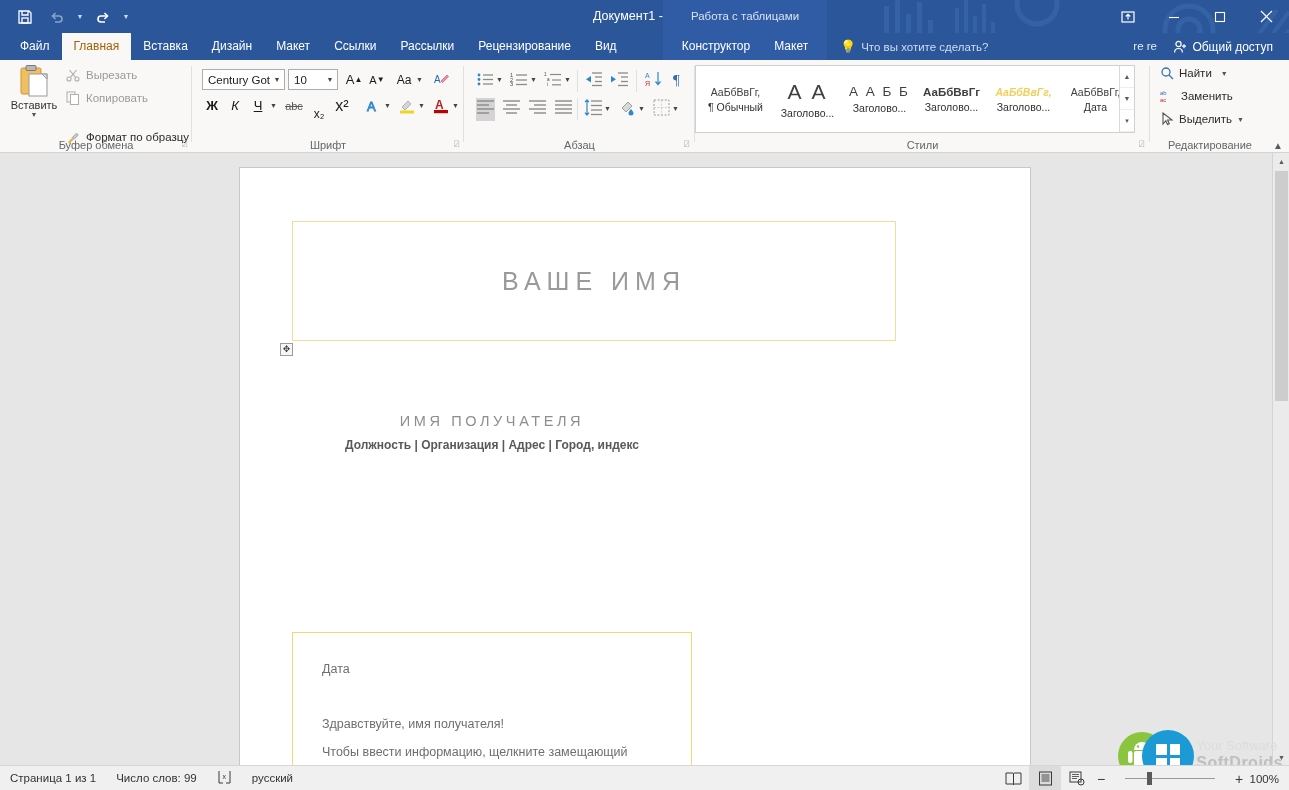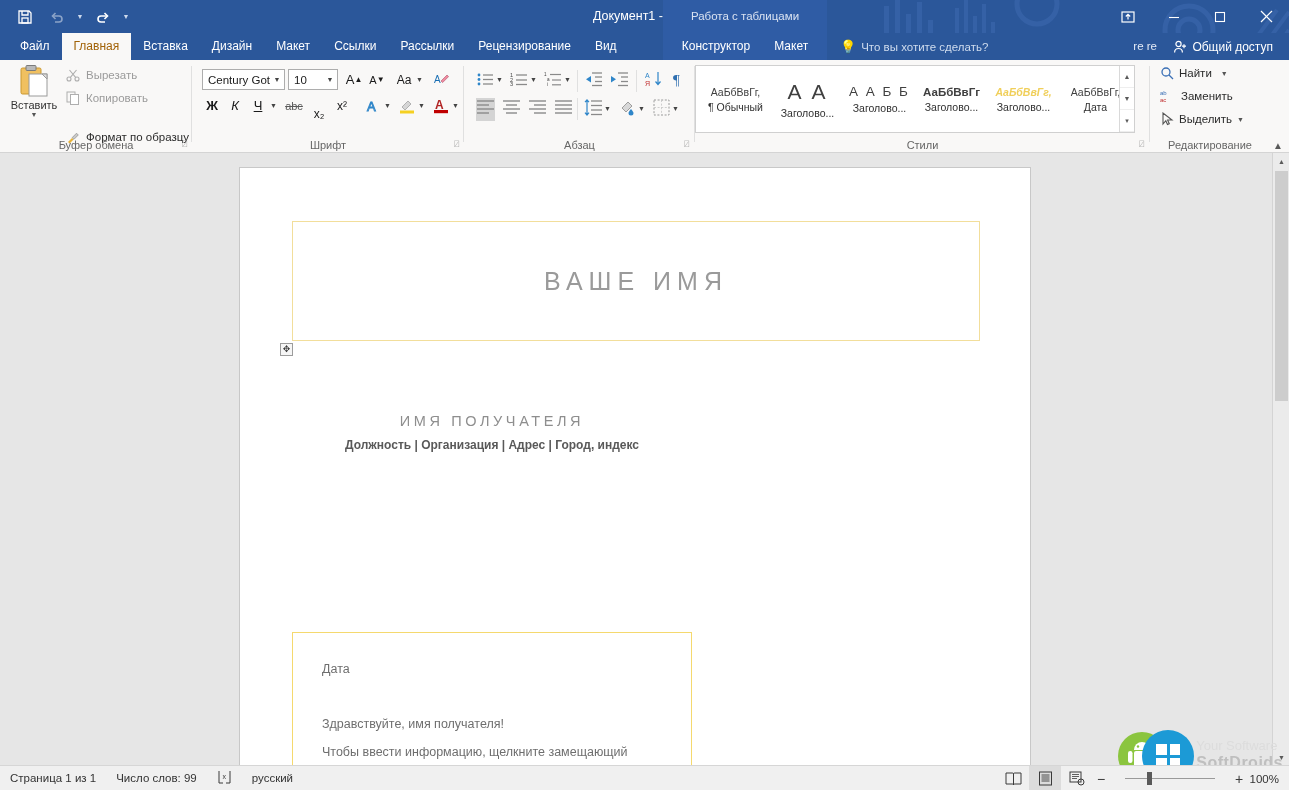--- a/index.html
+++ b/index.html
@@ -163,21 +163,21 @@
   
   .docarea {
     position: absolute; top: 153px; left: 0; width: 1289px; height: 612px;
     background: #e6e6e6; overflow: hidden;
   }
   .page {
     position: absolute; left: 240px; top: 15px; width: 790px; height: 600px;
     background: #ffffff; box-shadow: 0 0 0 1px #c8c8c8;
   }
   .name-box {
-    position: absolute; left: 52px; top: 53px; width: 688px; height: 120px;
+    position: absolute; left: 52px; top: 53px; width: 604px; height: 120px;
     border: 1px solid #f2de9b;
     display: flex; align-items: center; justify-content: center;
   }
   .name-text {
     font-size: 25px; color: #9a9a9a; letter-spacing: 6px; font-weight: 300;
   }
   .tbl-handle {
     position: absolute; left: 40px; top: 190px; width: 13px; height: 13px;
     border: 1px solid #9c9c9c; background: #f6f6f6;
     display: flex; align-items: center; justify-content: center;
@@ -466,21 +466,21 @@
           <path d="M8 9 14 3l1.6 1.6L9.6 10.6z" fill="#f08aa0" stroke="#b0566c" stroke-width=".6"></path>
         </svg>
       </div>
 
       <div class="fbtn" style="left:10px; top:35px; width:20px; height:21px; font-weight:bold;">Ж</div>
       <div class="fbtn" style="left:33px; top:35px; width:20px; height:21px; font-style:italic;">К</div>
       <div class="fbtn" style="left:56px; top:35px; width:20px; height:21px; text-decoration:underline;">Ч</div>
       <div class="mini-caret" style="left:78px; top:42px;">▼</div>
       <div class="fbtn" style="left:90px; top:35px; width:24px; height:21px; font-size:11px; text-decoration:line-through; color:#5a5a5a;">abc</div>
       <div class="fbtn" style="left:116px; top:43px; width:22px; height:21px; font-size:12px;">x₂</div>
-      <div class="fbtn" style="left:139px; top:35px; width:22px; height:21px; font-size:12px;">x²</div>
+      <div class="fbtn" style="left:139px; top:35px; width:22px; height:21px; font-size:16px;">x²</div>
 
       <div class="fbtn" style="left:170px; top:35px; width:22px; height:21px;">
         <svg width="16" height="16" viewBox="0 0 16 16">
           <text x="2" y="13" font-size="13" fill="none" stroke="#2f86c9" stroke-width=".9" font-family="Liberation Sans">A</text>
         </svg>
       </div>
       <div class="mini-caret" style="left:192px; top:42px;">▼</div>
       <div class="fbtn" style="left:204px; top:35px; width:22px; height:21px;">
         <svg width="16" height="16" viewBox="0 0 16 16">
           <path d="M3 9 9 3l3 3-6 6z" fill="#d6d6d6" stroke="#8d8d8d" stroke-width=".6"></path>

